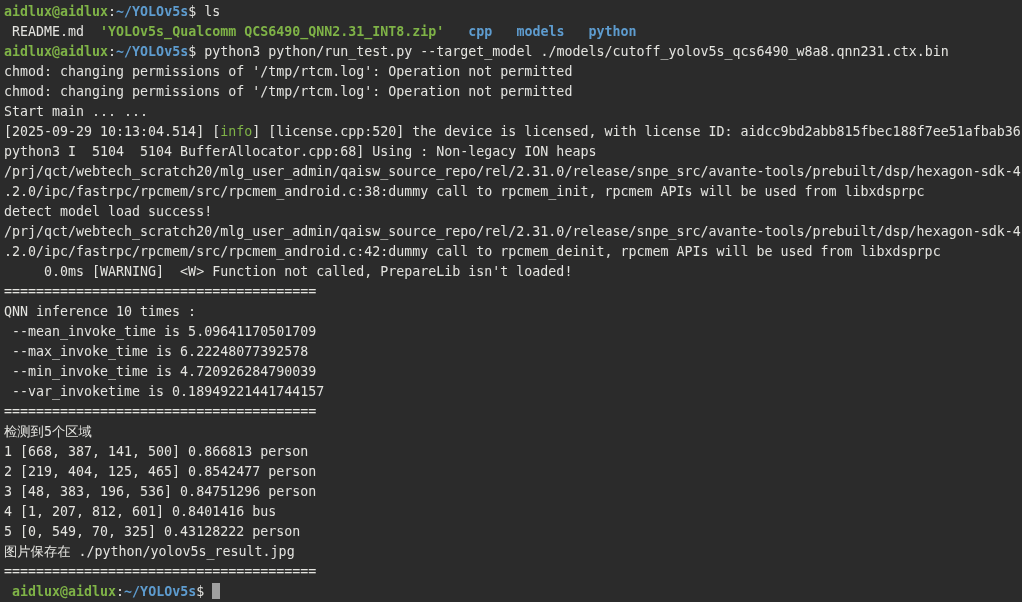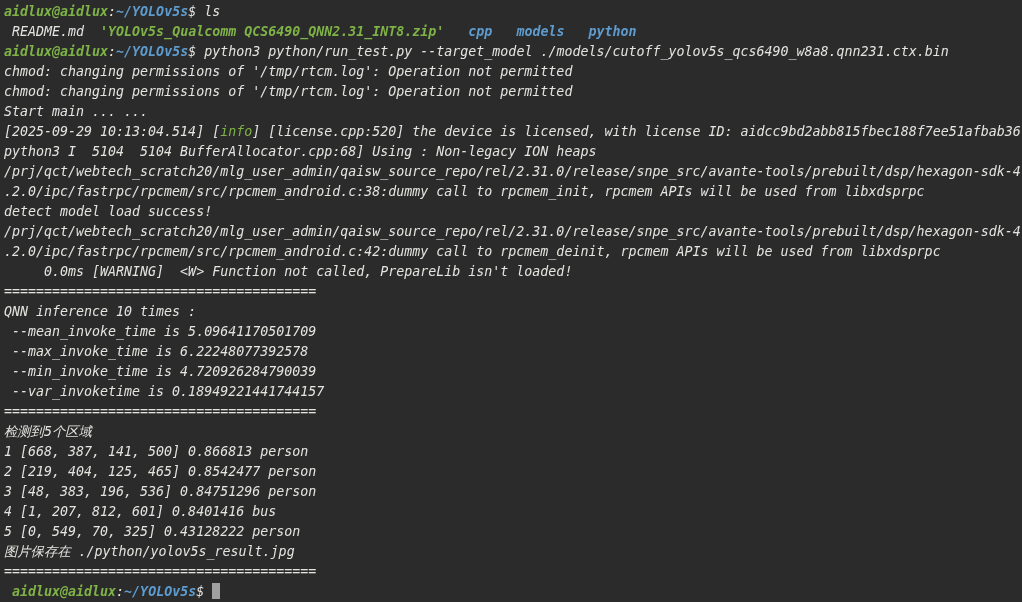--- a/index.html
+++ b/index.html
@@ -18,21 +18,20 @@
   #terminal {
     box-sizing: border-box;
     width: 1022px;
     height: 602px;
     padding: 2px 0 0 4px;
     white-space: pre;
   }
   .line {
     height: 20px;
     white-space: pre;
-    font-style: italic;
   }
   .s-fg { color: var(--fg, #e4e4e0); }
   .s-g  { color: var(--green, #7fb347); }
   .s-gb { color: var(--green, #7fb347); font-weight: bold; }
   .s-bb { color: var(--blue, #5e9ccf); font-weight: bold; }
   .cursor {
     display: inline-block;
     width: 8px;
     height: 16px;
     background: var(--cursor, #a0a0a0);

